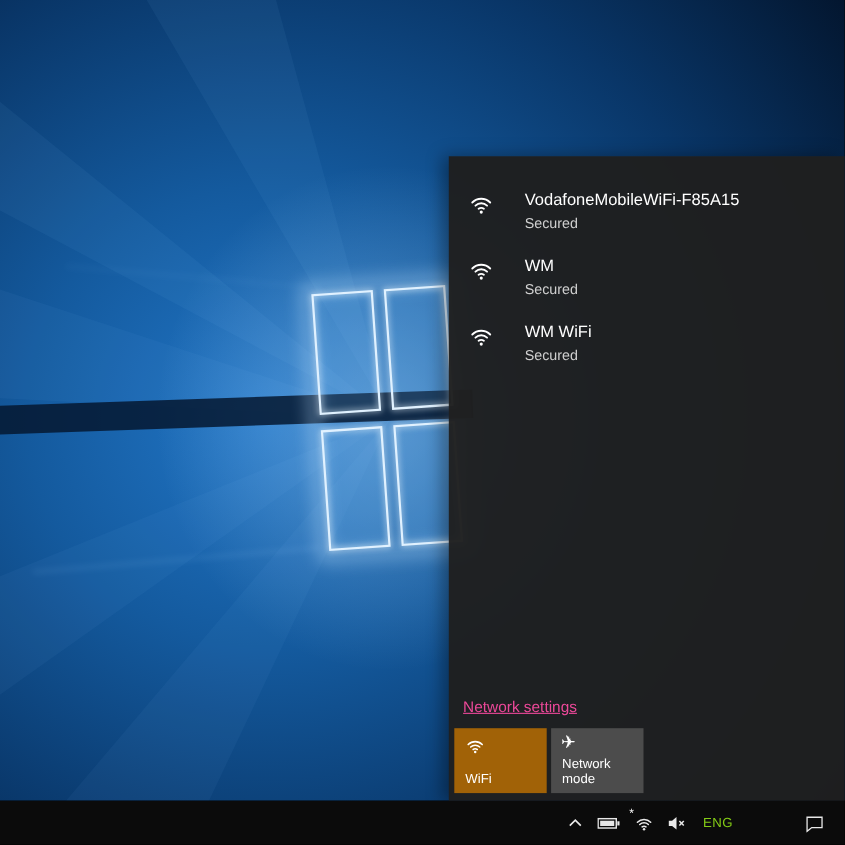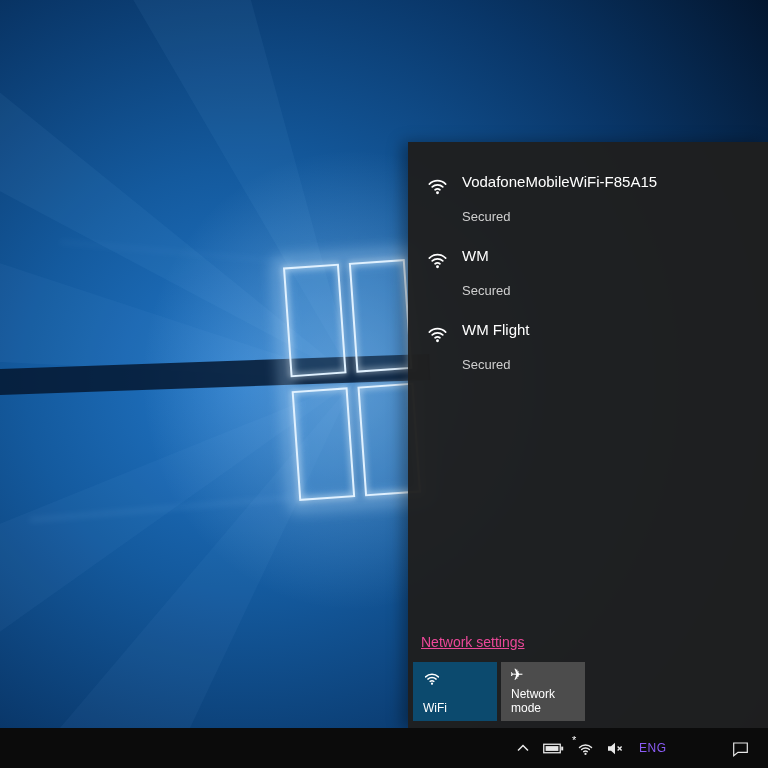--- a/index.html
+++ b/index.html
@@ -13,59 +13,59 @@
 
   
   .wifi-flyout{
     position:absolute;left:408px;top:142px;width:360px;height:586px;
     background:rgba(31,31,31,0.97);
     box-shadow:-6px 0 14px rgba(0,0,0,0.35);
     color:#fff;
   }
   .network-list{position:absolute;top:20px;left:0;right:0;}
   .network-item{
-    display:flex;align-items:flex-start;gap:13px;
+    display:flex;align-items:flex-start;gap:28px;
     padding:10px 16px 10px 18px;cursor:default;
   }
   .wifi-glyph{flex:0 0 auto;margin-top:2px;}
   .network-name{font-size:15px;color:#ffffff;line-height:20px;}
-  .network-status{font-size:13px;color:#cfcfcf;line-height:18px;margin-top:16px;}
+  .network-status{font-size:13px;color:#cfcfcf;line-height:18px;margin-top:2px;}
 
   .network-settings{
     position:absolute;left:13px;bottom:78px;
     font-size:14px;color:#ec4899;text-decoration:underline;cursor:pointer;
   }
 
   .quick-actions{
     position:absolute;left:5px;bottom:7px;display:flex;gap:4px;
   }
   .qa-tile{
     position:relative;width:84px;height:59px;cursor:pointer;
     background:#4c4c4c;color:#fff;
   }
-  .qa-tile.qa-active{background:#0c4a6e;}
+  .qa-tile.qa-active{background:#a16207;}
   .qa-icon{position:absolute;left:10px;top:7px;}
   .qa-airplane{position:absolute;left:9px;top:3px;font-size:16px;color:#fff;}
   .qa-label{position:absolute;left:10px;bottom:6px;font-size:12px;color:#fff;}
 
   
   .taskbar{
     position:absolute;left:0;bottom:0;width:768px;height:40px;
     background:#0b0b0b;
   }
   .tray{
     position:absolute;left:514px;top:0;height:40px;
     display:flex;align-items:center;gap:9px;
   }
   .tray-item{display:flex;align-items:center;justify-content:center;height:40px;padding:0 2px;cursor:pointer;}
   .tray-wifi{position:relative;}
   .tray-wifi .overlay-star{
     position:absolute;left:-3px;top:7px;font-size:11px;color:#fff;line-height:10px;
   }
-  .lang{font-size:12px;color:#8b5cf6;letter-spacing:0.5px;padding:0 4px;}
+  .lang{font-size:12px;color:#84cc16;letter-spacing:0.5px;padding:0 4px;}
   .action-center{position:absolute;right:14px;top:0;height:40px;display:flex;align-items:center;cursor:pointer;padding:0 4px;}
 </style>
 </head>
 <body>
 
 <div class="screen">
 
   <svg class="wallpaper" width="768" height="728" viewBox="0 0 768 728">
     <defs>
       <radialGradient id="bg" cx="32%" cy="52%" r="90%">
@@ -155,21 +155,21 @@
       <div class="network-item">
         <span class="wifi-glyph">
           <svg width="23" height="23" viewBox="0 0 24 24" fill="none" stroke="#ffffff" stroke-width="1.8" stroke-linecap="round">
             <path d="M3.5 10.5 a12 12 0 0 1 17 0"></path>
             <path d="M6.5 13.5 a8 8 0 0 1 11 0"></path>
             <path d="M9.5 16.5 a4.4 4.4 0 0 1 5 0"></path>
             <circle cx="12" cy="19.6" r="1.5" fill="#ffffff" stroke="none"></circle>
           </svg>
         </span>
         <div class="network-text">
-          <div class="network-name">WM Flight</div>
+          <div class="network-name">WM WiFi</div>
           <div class="network-status">Secured</div>
         </div>
       </div>
 
     </div>
 
     <a class="network-settings">Network settings</a>
 
     <div class="quick-actions">
 

